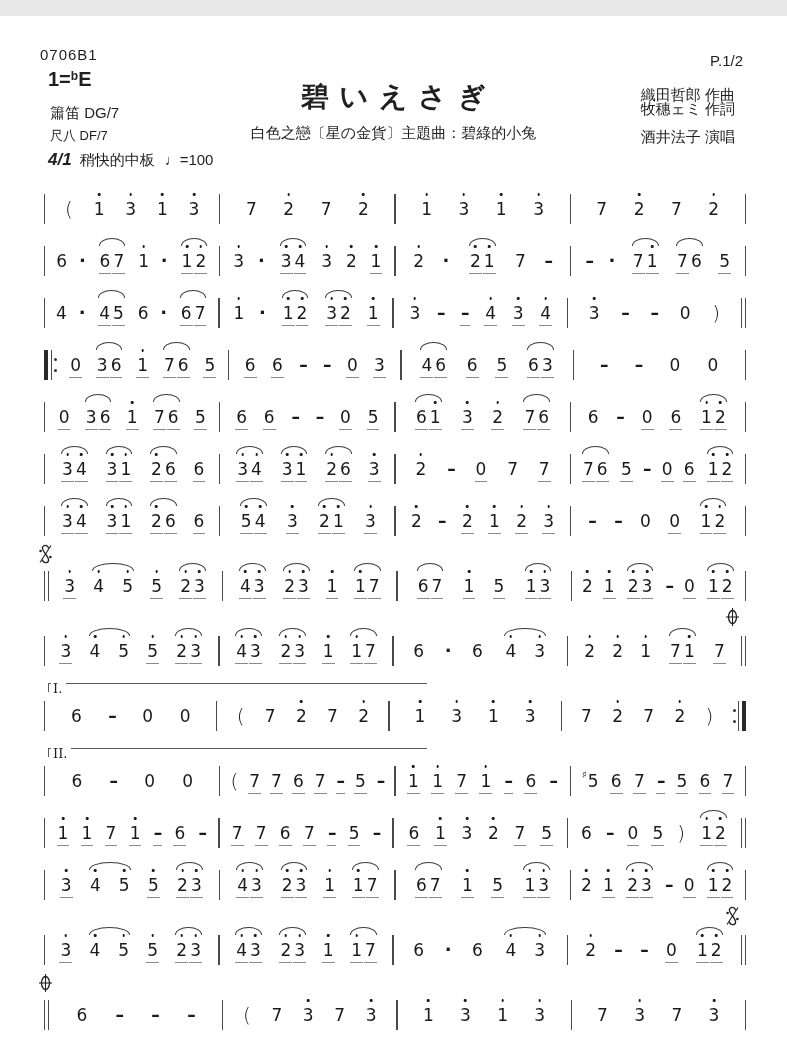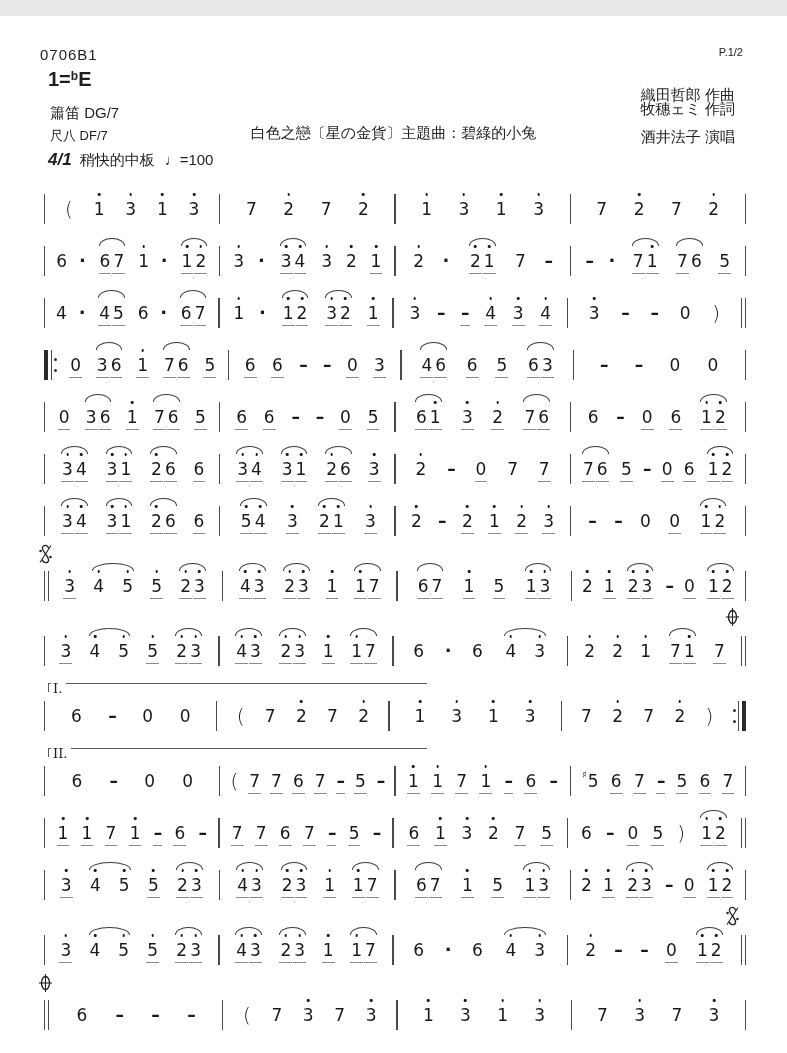--- a/index.html
+++ b/index.html
@@ -2,30 +2,30 @@
 <html><head>
 <meta charset="utf-8">
 <style>
   html,body{margin:0;padding:0;background:#e8e8e8;}
   #page{position:relative;width:787px;height:1053px;background:#ffffff;margin:16px auto;
         font-family:"Liberation Sans","DejaVu Sans",sans-serif;color:#1f1f1f;overflow:hidden;}
 
   
   .hdr{position:absolute;white-space:nowrap;}
   #catalog{left:40px;top:30px;font-size:15px;letter-spacing:1px;}
-  #pageno{right:44px;top:30px;font-size:11px;}
+  #pageno{right:44px;top:36px;font-size:15px;}
   #keysig{left:48px;top:52px;font-size:20px;font-weight:bold;}
   #keysig sup{font-size:12px;vertical-align:6px;}
   #inst1{left:50px;top:88px;font-size:15px;}
   #inst2{left:50px;top:111px;font-size:13px;}
   #title{left:0;right:0;top:62px;text-align:center;font-family:"DejaVu Serif","Liberation Serif",serif;
          font-size:28px;font-weight:600;letter-spacing:0.38em;text-indent:0.38em;}
   #subtitle{left:0;right:0;top:108px;text-align:center;font-size:15px;}
   .credit{right:52px;font-size:15px;text-align:right;}
-  #credit0{top:70px;} #credit1{top:84px;} #credit2{top:112px;}
+  #credit0{top:70px;} #credit1{top:84px;font-family:Liberation Serif, serif;} #credit2{top:112px;}
   #tempoline{left:48px;top:134px;font-size:15px;}
   #tempoline .meter{font-weight:bold;font-size:17px;font-style:italic;margin-right:8px;}
   #tempoline .tnote{margin-left:10px;}
 
   
   #score{position:absolute;left:44px;top:158px;width:702px;}
   .row{position:relative;display:flex;align-items:center;height:34px;margin-top:18px;}
   .row.sp{margin-top:31px;}
   .measure{flex:1;display:flex;justify-content:space-evenly;align-items:center;min-width:0;}
 
@@ -62,20 +62,21 @@
 </style>
 </head>
 <body>
 
 <div id="page">
   <div class="hdr" id="catalog">0706B1</div>
   <div class="hdr" id="pageno">P.1/2</div>
 
   <div class="hdr" id="keysig"><span>1=</span><sup>b</sup><span>E</span></div>
 
+  <div class="hdr" id="title">碧いえさぎ</div>
   <div class="hdr" id="subtitle">白色之戀〔星の金貨〕主題曲：碧綠的小兔</div>
 
   <div class="hdr" id="inst1">簫笛 DG/7</div>
   <div class="hdr" id="inst2">尺八 DF/7</div>
 
   <div class="hdr credit" id="credit0">織田哲郎 作曲</div>
   <div class="hdr credit" id="credit1">牧穗ェミ 作詞</div>
   <div class="hdr credit" id="credit2">酒井法子 演唱</div>
 
   <div class="hdr" id="tempoline">

